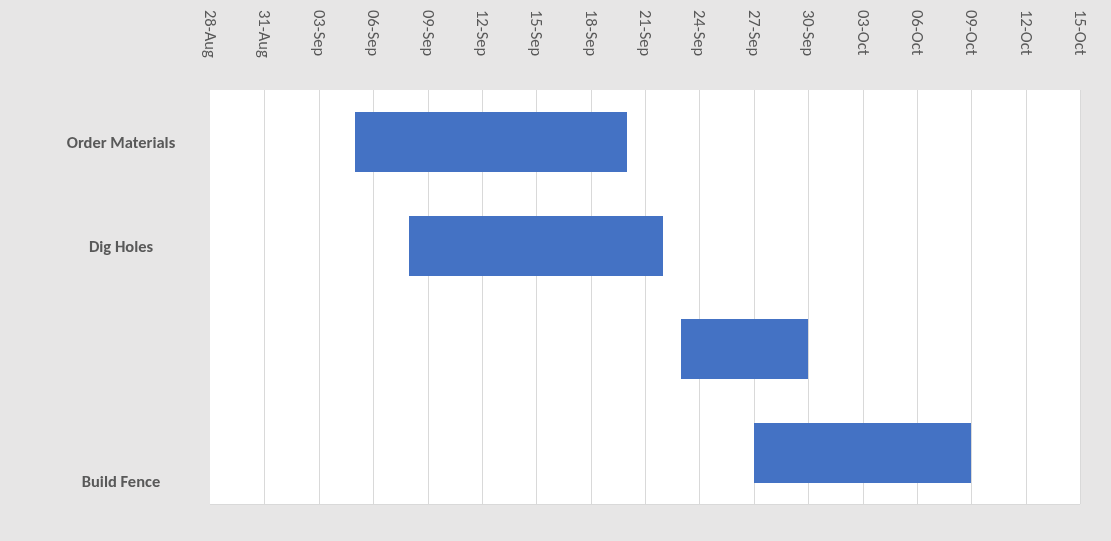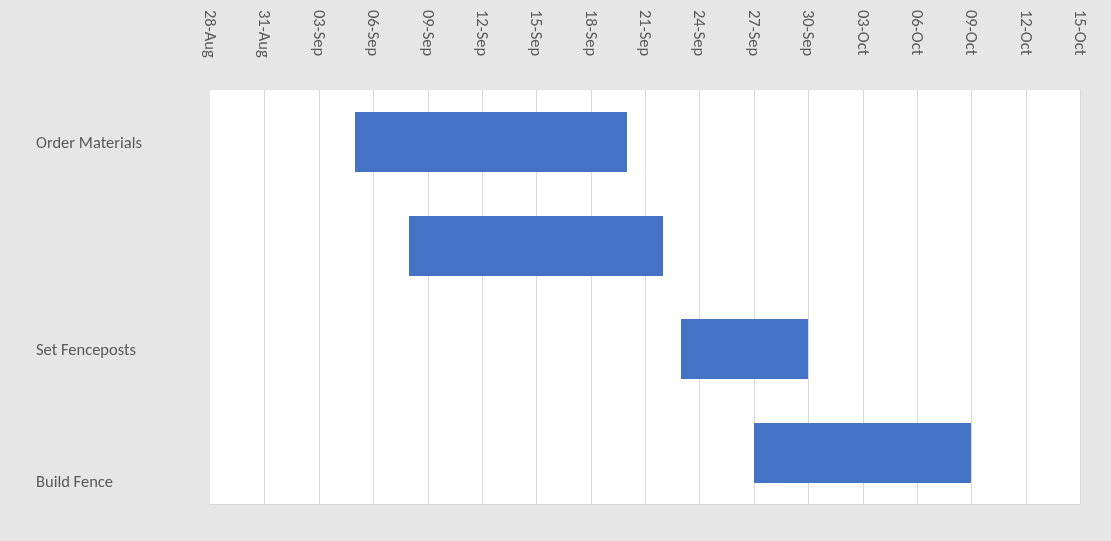--- a/index.html
+++ b/index.html
@@ -38,23 +38,25 @@
     writing-mode: vertical-rl;
     text-orientation: mixed;
     font-size: 16.5px;
     color: #595959;
     white-space: nowrap;
   }
   .y-tick {
     position: absolute;
     right: 905px;
     width: 170px;
+    text-align: center;
     font-size: 16.5px;
     color: #595959;
     transform: translateY(-50%);
+    font-weight: bold;
   }
   .bar {
     position: absolute;
     background: #4472c4;
   }
 </style>
 </head>
 <body>
 
 <div class="chart">
@@ -91,15 +93,15 @@
     <div class="x-tick" style="left: 636px;">21-Sep</div>
     <div class="x-tick" style="left: 690.375px;">24-Sep</div>
     <div class="x-tick" style="left: 744.75px;">27-Sep</div>
     <div class="x-tick" style="left: 799.125px;">30-Sep</div>
     <div class="x-tick" style="left: 853.5px;">03-Oct</div>
     <div class="x-tick" style="left: 907.875px;">06-Oct</div>
     <div class="x-tick" style="left: 962.25px;">09-Oct</div>
     <div class="x-tick" style="left: 1016.62px;">12-Oct</div>
     <div class="x-tick" style="left: 1071px;">15-Oct</div>
     <div class="y-tick" style="top: 141.875px;">Order Materials</div>
-    <div class="y-tick" style="top: 349.375px;">Set Fenceposts</div>
+    <div class="y-tick" style="top: 245.625px;">Dig Holes</div>
     <div class="y-tick" style="top: 453.125px; margin-top: 28px;">Build Fence</div>
   </div>
 
 </body></html>

